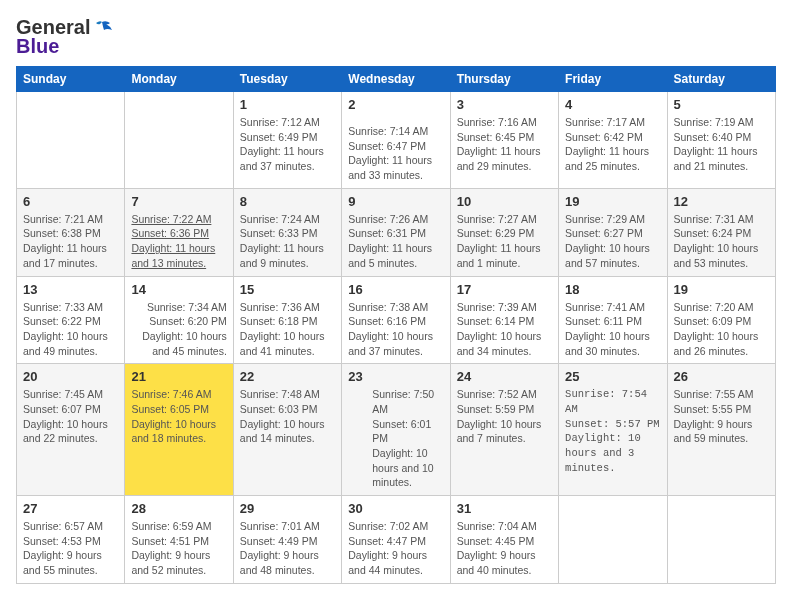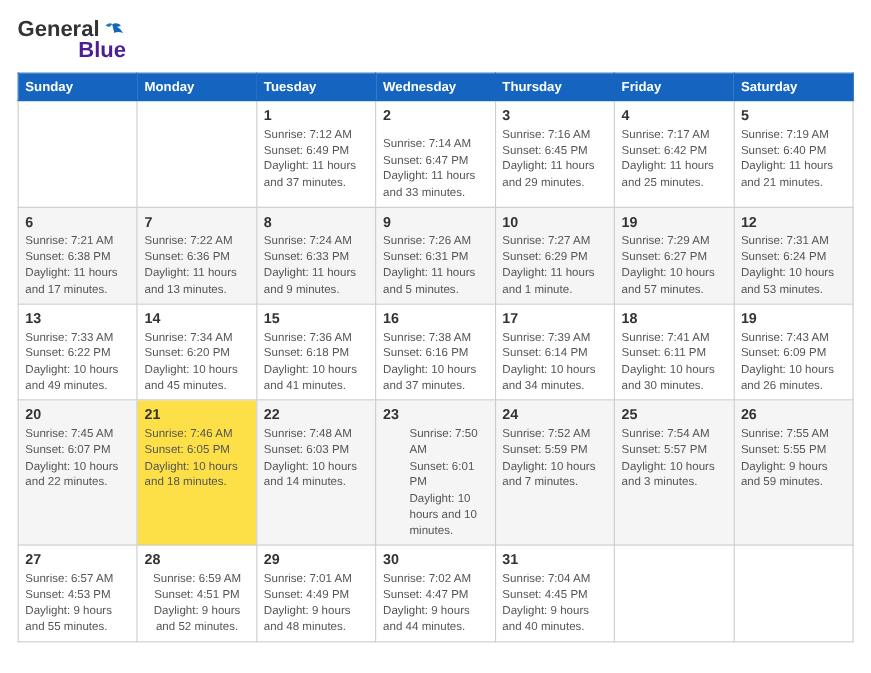--- a/index.html
+++ b/index.html
@@ -12,21 +12,21 @@
     }
     .header {
       display: flex;
       justify-content: space-between;
       align-items: flex-start;
       margin-bottom: 8px;
     }
     .logo {
       display: flex;
       flex-direction: column;
-      align-items: flex-end;
+      align-items: flex-start;
     }
     .logo-row {
       display: flex;
       align-items: center;
       gap: 2px;
     }
     .title-block {
       text-align: right;
     }
     .month-title {
@@ -148,21 +148,21 @@
       </tr>
       <tr>
         <td style="background: rgb(245, 245, 245);">
           <span class="day-num">6</span>
           <div class="day-info" style="white-space: pre-line;">Sunrise: 7:21 AM
 Sunset: 6:38 PM
 Daylight: 11 hours and 17 minutes.</div>
         </td>
         <td style="background: rgb(245, 245, 245);">
           <span class="day-num">7</span>
-          <div class="day-info" style="white-space: pre-line;">Sunrise: 7:22 AM
+          <div class="day-info" style="white-space: pre-line; text-decoration: underline;">Sunrise: 7:22 AM
 Sunset: 6:36 PM
 Daylight: 11 hours and 13 minutes.</div>
         </td>
         <td style="background: rgb(245, 245, 245);">
           <span class="day-num">8</span>
           <div class="day-info" style="white-space: pre-line;">Sunrise: 7:24 AM
 Sunset: 6:33 PM
 Daylight: 11 hours and 9 minutes.</div>
         </td>
         <td style="background: rgb(245, 245, 245);">
@@ -192,21 +192,21 @@
       </tr>
       <tr>
         <td>
           <span class="day-num">13</span>
           <div class="day-info" style="white-space: pre-line;">Sunrise: 7:33 AM
 Sunset: 6:22 PM
 Daylight: 10 hours and 49 minutes.</div>
         </td>
         <td>
           <span class="day-num">14</span>
-          <div class="day-info" style="white-space: pre-line;">Sunrise: 7:34 AM
+          <div class="day-info" style="white-space: pre-line; text-align: right;">Sunrise: 7:34 AM
 Sunset: 6:20 PM
 Daylight: 10 hours and 45 minutes.</div>
         </td>
         <td>
           <span class="day-num">15</span>
           <div class="day-info" style="white-space: pre-line;">Sunrise: 7:36 AM
 Sunset: 6:18 PM
 Daylight: 10 hours and 41 minutes.</div>
         </td>
         <td>
@@ -222,21 +222,21 @@
 Daylight: 10 hours and 34 minutes.</div>
         </td>
         <td>
           <span class="day-num">18</span>
           <div class="day-info" style="white-space: pre-line;">Sunrise: 7:41 AM
 Sunset: 6:11 PM
 Daylight: 10 hours and 30 minutes.</div>
         </td>
         <td>
           <span class="day-num">19</span>
-          <div class="day-info" style="white-space: pre-line;">Sunrise: 7:43 AM
+          <div class="day-info" style="white-space: pre-line;">Sunrise: 7:20 AM
 Sunset: 6:09 PM
 Daylight: 10 hours and 26 minutes.</div>
         </td>
       </tr>
       <tr>
         <td style="background: rgb(245, 245, 245);">
           <span class="day-num">20</span>
           <div class="day-info" style="white-space: pre-line;">Sunrise: 7:45 AM
 Sunset: 6:07 PM
 Daylight: 10 hours and 22 minutes.</div>
@@ -260,41 +260,41 @@
 Daylight: 10 hours and 10 minutes.</div>
         </td>
         <td style="background: rgb(245, 245, 245);">
           <span class="day-num">24</span>
           <div class="day-info" style="white-space: pre-line;">Sunrise: 7:52 AM
 Sunset: 5:59 PM
 Daylight: 10 hours and 7 minutes.</div>
         </td>
         <td style="background: rgb(245, 245, 245);">
           <span class="day-num">25</span>
-          <div class="day-info" style="white-space: pre-line;">Sunrise: 7:54 AM
+          <div class="day-info" style="white-space: pre-line; font-family: Liberation Mono, monospace;">Sunrise: 7:54 AM
 Sunset: 5:57 PM
 Daylight: 10 hours and 3 minutes.</div>
         </td>
         <td style="background: rgb(245, 245, 245);">
           <span class="day-num">26</span>
           <div class="day-info" style="white-space: pre-line;">Sunrise: 7:55 AM
 Sunset: 5:55 PM
 Daylight: 9 hours and 59 minutes.</div>
         </td>
       </tr>
       <tr>
         <td>
           <span class="day-num">27</span>
           <div class="day-info" style="white-space: pre-line;">Sunrise: 6:57 AM
 Sunset: 4:53 PM
 Daylight: 9 hours and 55 minutes.</div>
         </td>
         <td>
           <span class="day-num">28</span>
-          <div class="day-info" style="white-space: pre-line; text-align: center;">Sunrise: 6:59 AM
+          <div class="day-info" style="white-space: pre-line;">Sunrise: 6:59 AM
 Sunset: 4:51 PM
 Daylight: 9 hours and 52 minutes.</div>
         </td>
         <td>
           <span class="day-num">29</span>
           <div class="day-info" style="white-space: pre-line;">Sunrise: 7:01 AM
 Sunset: 4:49 PM
 Daylight: 9 hours and 48 minutes.</div>
         </td>
         <td>

